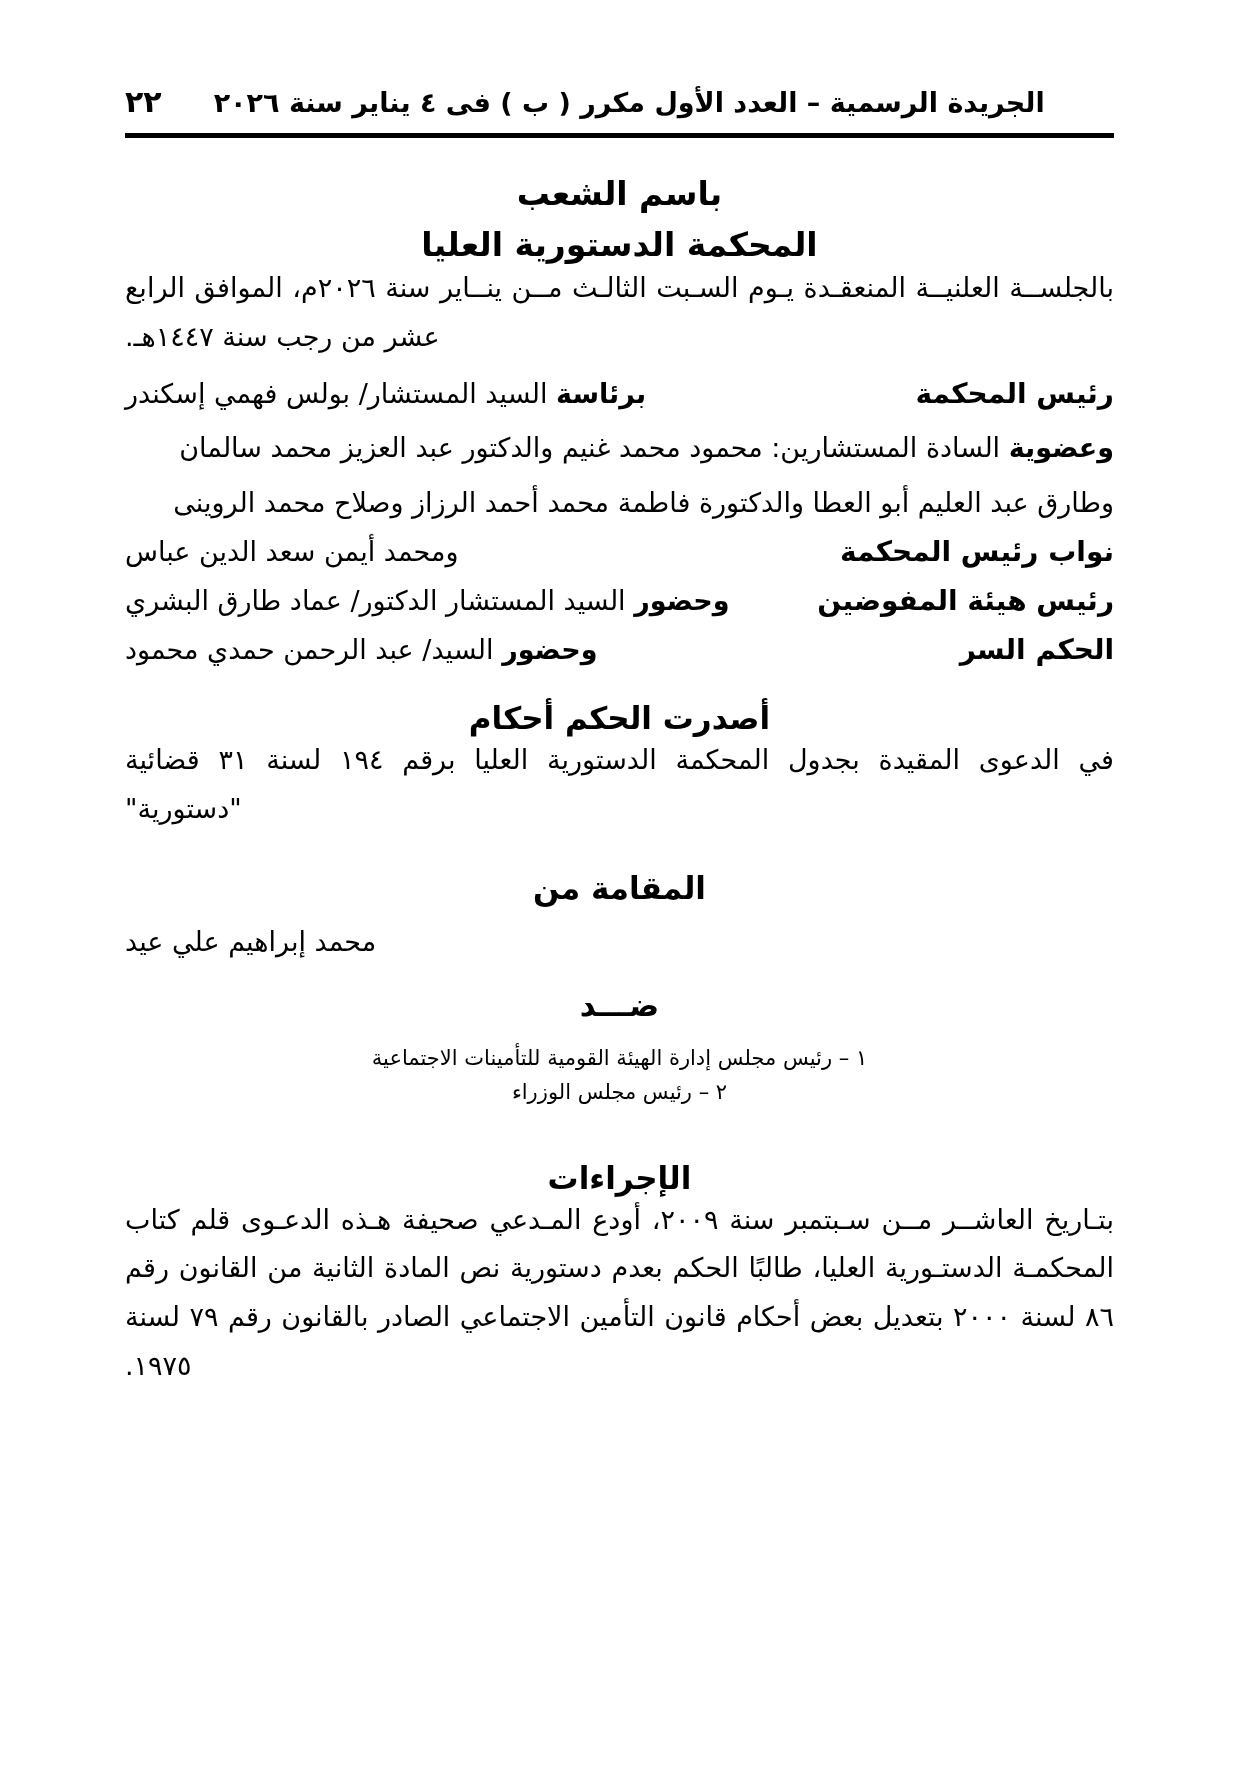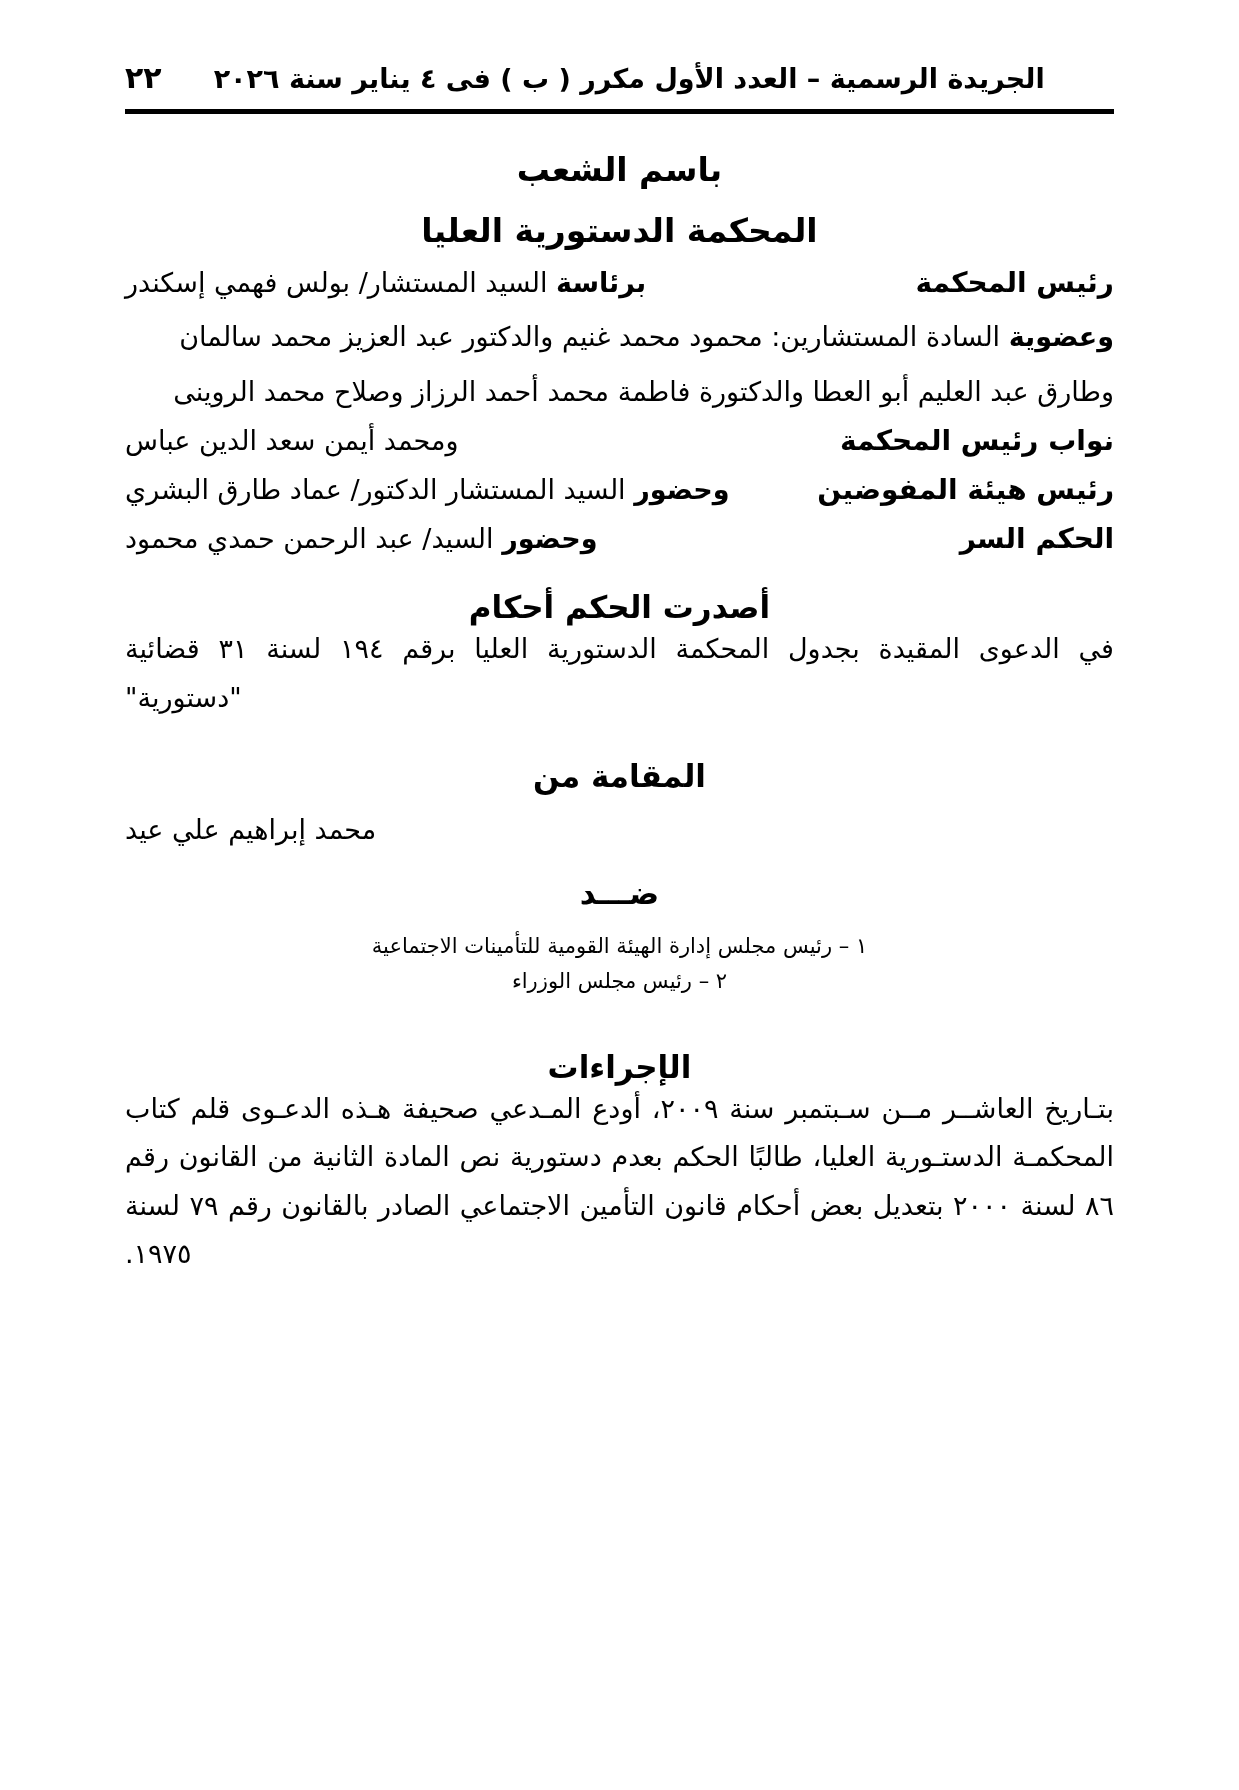--- a/index.html
+++ b/index.html
@@ -19,21 +19,21 @@
     margin: 0 auto;
     background: #ffffff;
     box-sizing: border-box;
     padding: 0;
     overflow: hidden;
   }
   .content {
     position: absolute;
     left: 125px;
     right: 125px;
-    top: 60px;
+    top: 84px;
     width: 989px;
   }
 
   
   .runhead {
     display: flex;
     flex-direction: row-reverse;
     align-items: baseline;
     justify-content: flex-start;
     gap: 52px;
@@ -62,21 +62,21 @@
     text-align: center;
     font-weight: 700;
   }
   .title-people {
     font-size: 33px;
     margin-top: 36px;
     letter-spacing: 1px;
   }
   .title-court {
     font-size: 33px;
-    margin-top: 22px;
+    margin-top: 12px;
     letter-spacing: 1px;
   }
   .section-head {
     font-size: 31px;
     font-weight: 700;
     text-align: center;
     letter-spacing: 1px;
   }
   .section-head.sp-verdict { margin-top: 34px; }
   .section-head.sp-from    { margin-top: 36px; }
@@ -162,20 +162,21 @@
 
     <div class="runhead">
       <span class="runhead-page">٢٢</span>
       <span class="runhead-title">الجريدة الرسمية – العدد الأول مكرر ( ب ) فى ٤ يناير سنة ٢٠٢٦</span>
     </div>
     <div class="rule"></div>
 
     <div class="h-center title-people">باسم الشعب</div>
     <div class="h-center title-court">المحكمة الدستورية العليا</div>
 
+    <p class="body para-session"><span>بالجلســة العلنيــة المنعقـدة يـوم السـبت الثالـث مــن ينــاير سنة ٢٠٢٦م،</span> <span>الموافق الرابع عشر من رجب سنة ١٤٤٧هـ.</span></p>
 
     <div class="bench-row">
       <span class="bench-role">رئيس المحكمة</span>
       <span class="bench-spacer"></span>
       <span class="bench-name"><b class="lead">برئاسة</b><span> السيد المستشار/ بولس فهمي إسكندر</span></span>
     </div>
 
     <p class="bench-flow"><b class="lead">وعضوية</b><span> السادة المستشارين: محمود محمد غنيم والدكتور عبد العزيز محمد سالمان</span></p>
     <p class="bench-flow cont">وطارق عبد العليم أبو العطا والدكتورة فاطمة محمد أحمد الرزاز وصلاح محمد الروينى</p>
 

